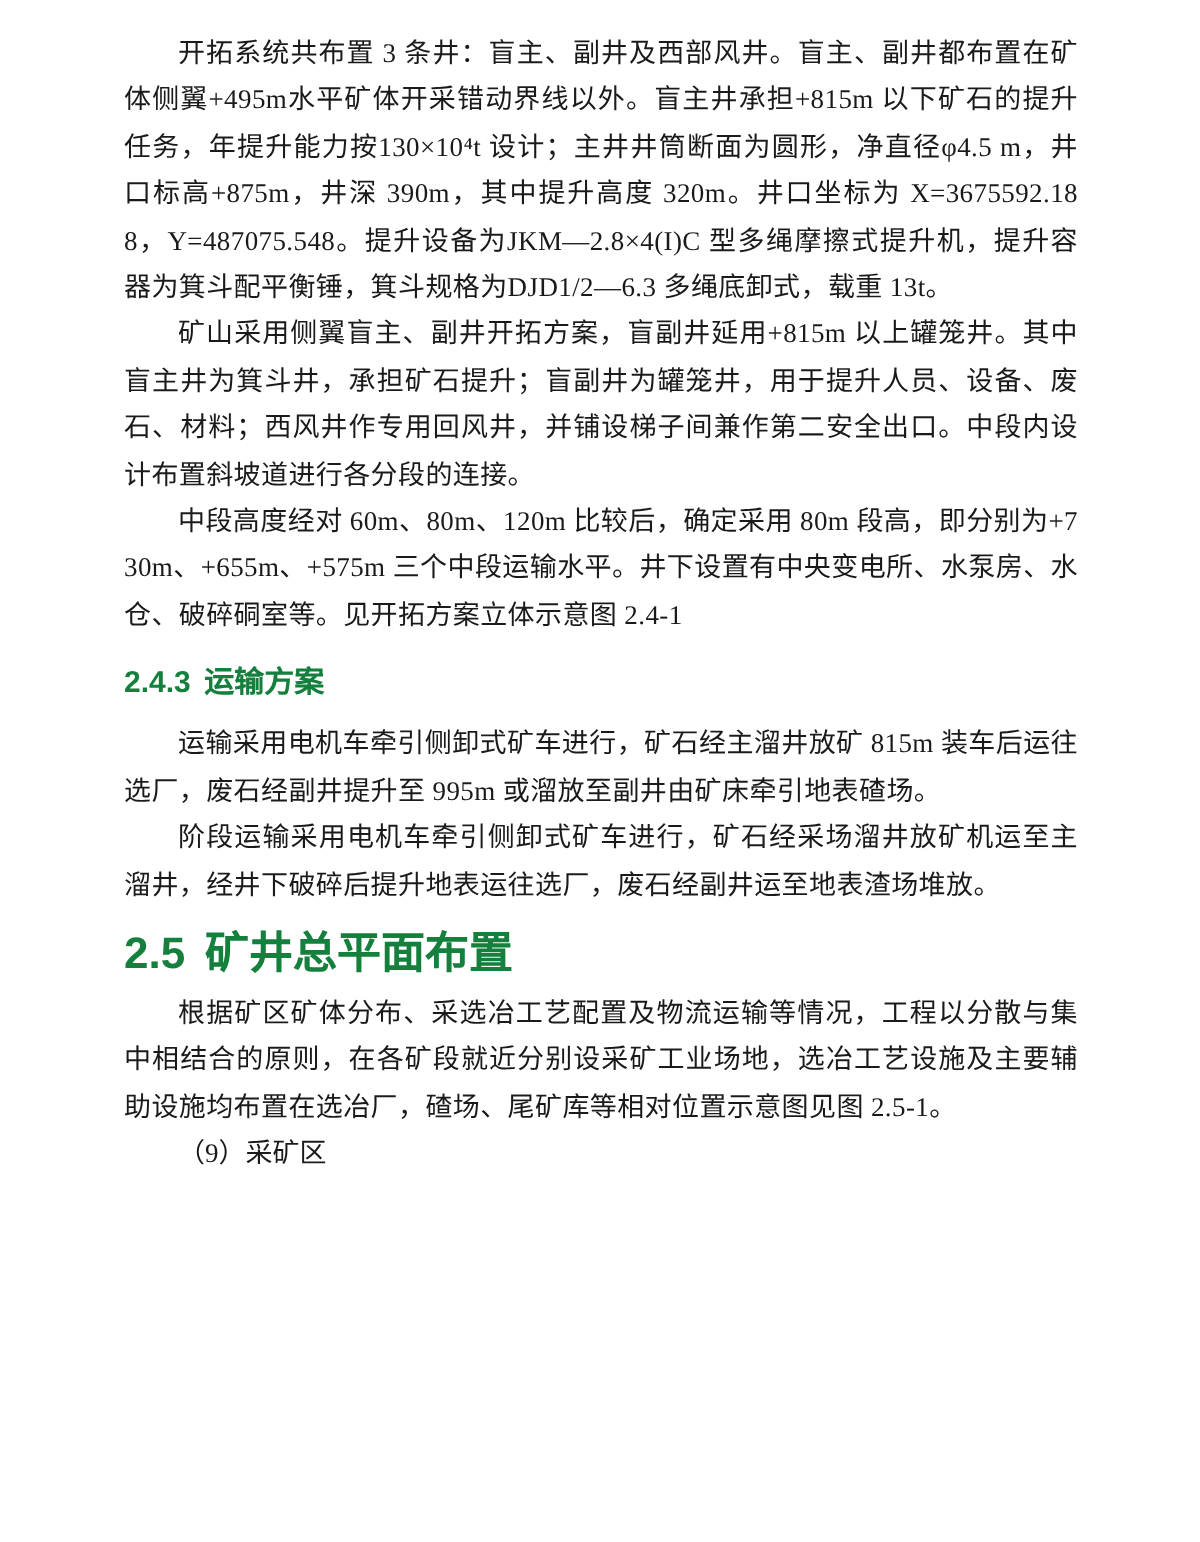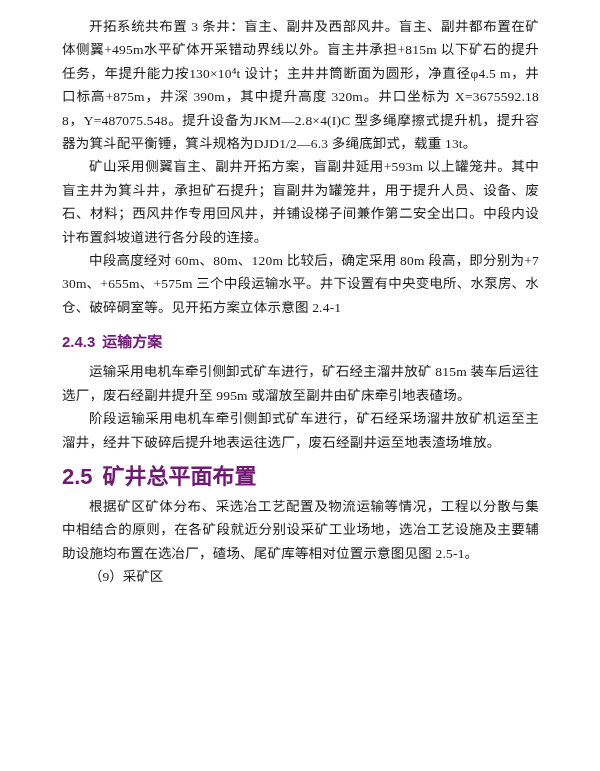--- a/index.html
+++ b/index.html
@@ -33,21 +33,21 @@
     line-height: 23.4px;
     text-align: justify;
     text-indent: 2em;
     letter-spacing: 0.2px;
     word-break: break-all;
   }
 
   .heading {
     font-family: "Liberation Sans", "DejaVu Sans", sans-serif;
     font-weight: bold;
-    color: #701a75;
+    color: #15803d;
   }
 
   .heading-l3 {
     font-size: 15px;
     line-height: 24px;
     margin-top: 11px;
     margin-bottom: 6px;
   }
 
   .heading-l2 {
@@ -78,21 +78,21 @@
 </style>
 </head>
 <body>
 
 <div class="page">
   <div class="content">
 
     <p class="body-para">开拓系统共布置 3 条井：盲主、副井及西部风井。盲主、副井都布置在矿体侧翼+495m水平矿体开采错动界线以外。盲主井承担+815m 以下矿石的提升任务，年提升能力按130×10⁴t 设计；主井井筒断面为圆形，净直径φ4.5 m，井口标高+875m，井深 390m，其中提升高度 320m。井口坐标为 X=3675592.188，Y=487075.548。提升设备为JKM—2.8×4(I)C 型多绳摩擦式提升机，提升容器为箕斗配平衡锤，箕斗规格为DJD1/2—6.3 多绳底卸式，载重 13t。</p>
 
 
-    <p class="body-para">矿山采用侧翼盲主、副井开拓方案，盲副井延用+593m 以上罐笼井。其中盲主井为箕斗井，承担矿石提升；盲副井为罐笼井，用于提升人员、设备、废石、材料；西风井作专用回风井，并铺设梯子间兼作第二安全出口。中段内设计布置斜坡道进行各分段的连接。</p>
+    <p class="body-para">矿山采用侧翼盲主、副井开拓方案，盲副井延用+815m 以上罐笼井。其中盲主井为箕斗井，承担矿石提升；盲副井为罐笼井，用于提升人员、设备、废石、材料；西风井作专用回风井，并铺设梯子间兼作第二安全出口。中段内设计布置斜坡道进行各分段的连接。</p>
 
     <p class="body-para">中段高度经对 60m、80m、120m 比较后，确定采用 80m 段高，即分别为+730m、+655m、+575m 三个中段运输水平。井下设置有中央变电所、水泵房、水仓、破碎硐室等。见开拓方案立体示意图 2.4-1</p>
 
     <h3 class="heading heading-l3">
       <span class="sec-num">2.4.3</span><span>运输方案</span>
     </h3>
 
     <p class="body-para">运输采用电机车牵引侧卸式矿车进行，矿石经主溜井放矿 815m 装车后运往选厂，废石经副井提升至 995m 或溜放至副井由矿床牵引地表碴场。</p>
 
     <p class="body-para">阶段运输采用电机车牵引侧卸式矿车进行，矿石经采场溜井放矿机运至主溜井，经井下破碎后提升地表运往选厂，废石经副井运至地表渣场堆放。</p>

